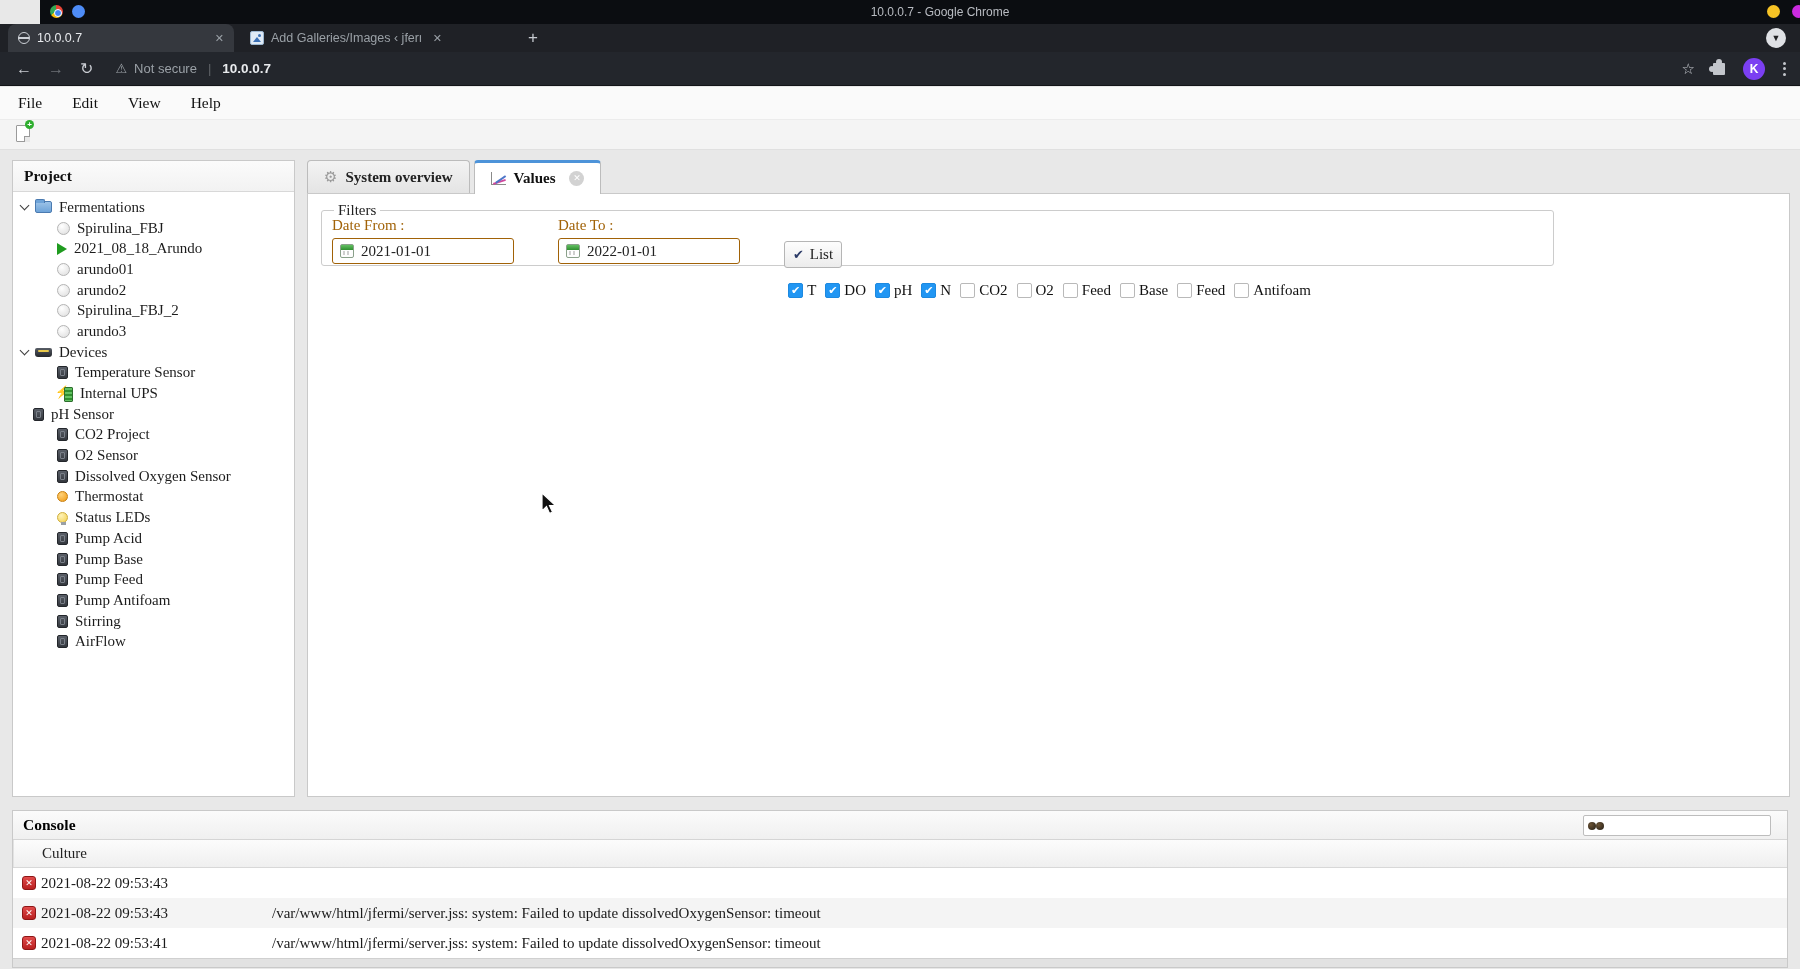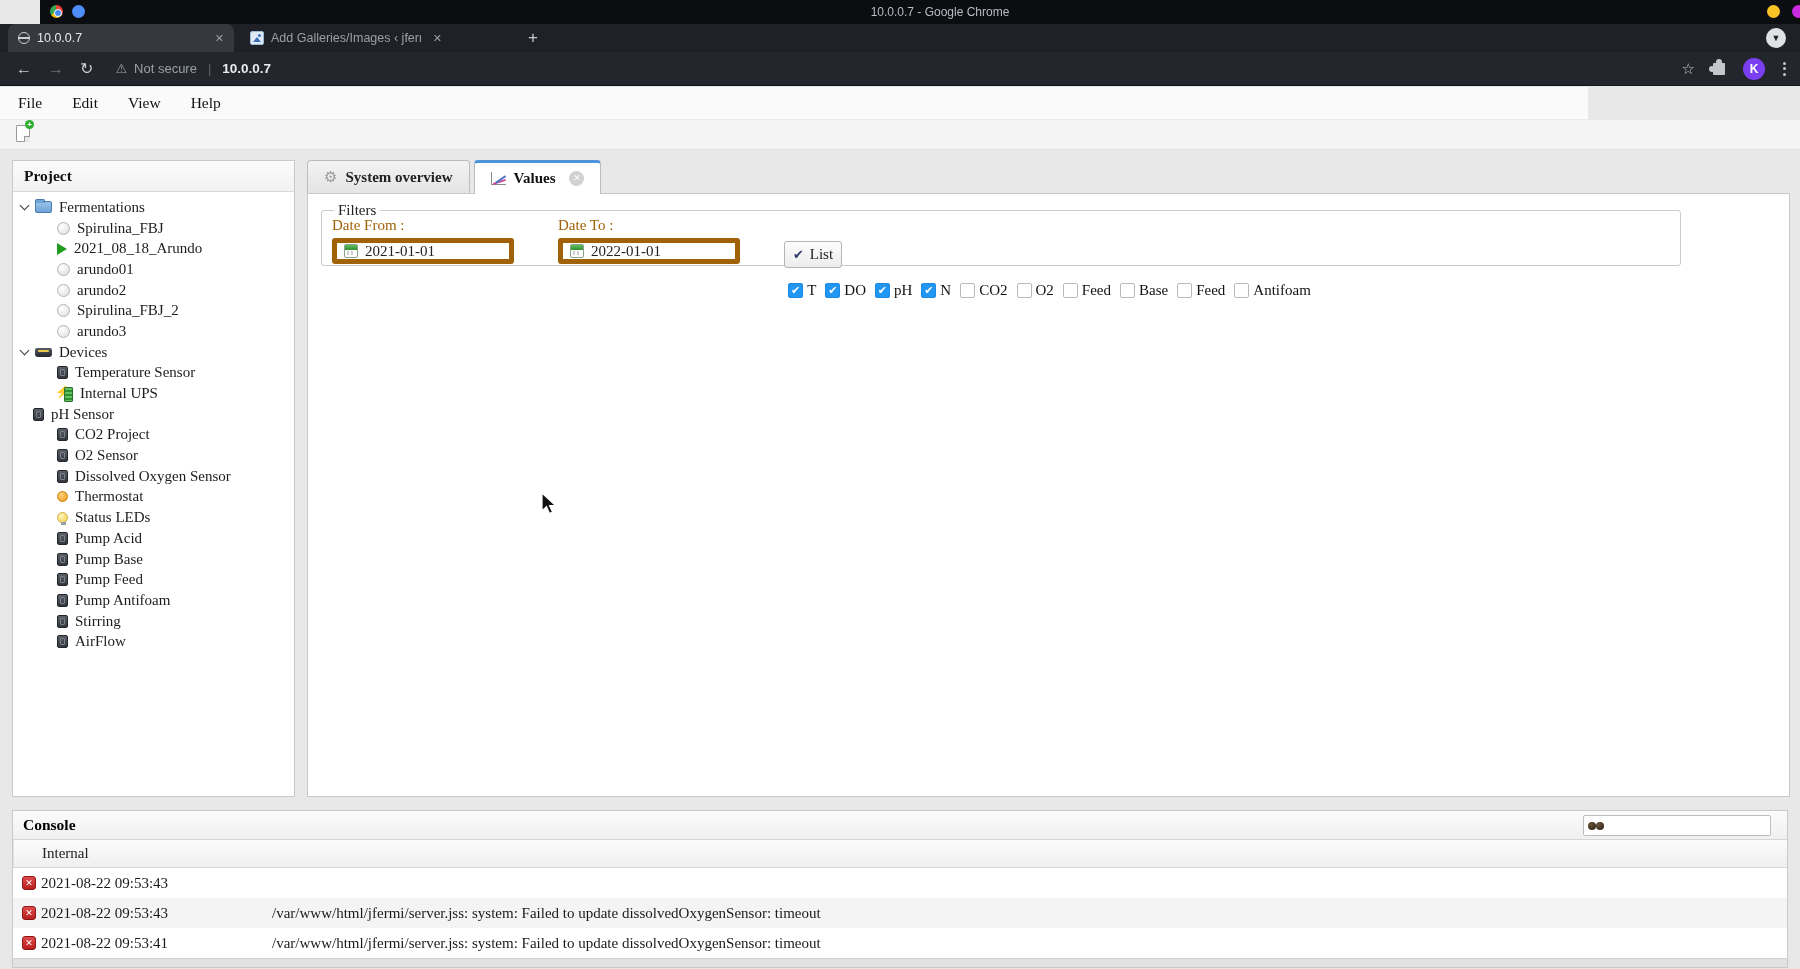--- a/index.html
+++ b/index.html
@@ -50,21 +50,21 @@
   .star { color:#c3c6cc; font-size:15px; }
   .puzzle { width:12px; height:12px; background:#c3c6cc; position:relative; border-radius:1px; }
   .puzzle::before { content:""; position:absolute; top:-4px; left:3px; width:6px; height:6px; border-radius:50%; background:#c3c6cc; }
   .puzzle::after { content:""; position:absolute; left:-4px; top:3px; width:6px; height:6px; border-radius:50%; background:#c3c6cc; }
   .avatar { width:22px; height:22px; border-radius:50%; background:#7b3ff2; color:#fff; font-size:12px;
             font-weight:bold; display:flex; align-items:center; justify-content:center; }
   .kebab { display:flex; flex-direction:column; gap:2.5px; }
   .kebab i { width:3px; height:3px; border-radius:50%; background:#c3c6cc; }
 
   
-  .menubar { position:absolute; left:0; top:87px; width:1588px; height:33px; background:#fafafa;
+  .menubar { position:absolute; left:0; top:87px; width:1800px; height:33px; background:#fafafa;
              border-bottom:1px solid #ececec; display:flex; align-items:center; }
   .menu-item { font-size:15.5px; color:#111; padding:0 15px; }
   .menu-item:first-child { padding-left:18px; }
   .pagebar { position:absolute; left:0; top:120px; width:1800px; height:30px; background:#f4f4f4;
              border-bottom:1px solid #e0e0e0; }
   .newdoc { position:absolute; left:16px; top:5px; width:14px; height:17px; background:#fff;
             border:1px solid #9a9a9a; border-radius:1px; }
   .newdoc::before { content:""; position:absolute; right:-1px; bottom:-1px; width:5px; height:5px;
             background:#e8e8e8; border-top:1px solid #9a9a9a; border-left:1px solid #9a9a9a; }
   .newdoc::after { content:"+"; position:absolute; right:-5px; top:-6px; width:9px; height:9px; background:#2fae2f;
@@ -107,26 +107,26 @@
   .gear { color:#9a9a9a; font-size:15px; font-family:"DejaVu Sans",sans-serif; }
   .chart-ic { width:15px; height:13px; position:relative; border-left:1.5px solid #8a8a8a; border-bottom:1.5px solid #8a8a8a; }
   .chart-ic::before { content:""; position:absolute; left:0; bottom:1px; width:13px; height:6px;
           border-bottom:2px solid #d0479c; transform:rotate(-18deg); }
   .chart-ic::after { content:""; position:absolute; left:1px; bottom:3px; width:12px; height:6px;
           border-bottom:2px solid #4d75c8; transform:rotate(-35deg); }
   .mtab-close { width:15px; height:15px; border-radius:50%; background:#d2d2d2; color:#fff;
           font:bold 9px/15px "DejaVu Sans",sans-serif; text-align:center; margin-left:6px; }
   .values-panel { left:307px; top:193px; width:1483px; height:604px; z-index:2; }
 
-  fieldset.filters { position:absolute; left:13px; top:8px; width:1360px; height:64px;
+  fieldset.filters { position:absolute; left:13px; top:8px; width:1233px; height:64px;
           border:1px solid #ccc; border-radius:3px; padding:0 10px; }
   fieldset.filters legend { font-size:15px; color:#222; padding:0 4px; margin-left:2px; }
   .fgroup { position:absolute; top:-2px; }
   .fgroup .flabel { font-size:15px; color:#a16207; margin-bottom:4px; }
-  .dinput { width:182px; height:26px; border:5px solid #a16207; border-radius:3px; background:#fff;
+  .dinput { width:182px; height:26px; border:1px solid #a16207; border-radius:3px; background:#fff;
           display:flex; align-items:center; padding-left:7px; gap:7px; font-size:15px; color:#222; }
   .cal { width:14px; height:14px; border:1px solid #8aa08a; border-radius:2px;
          background:linear-gradient(#fff,#fff) , #fff; position:relative; background:#fdfdfd; }
   .cal::before { content:""; position:absolute; left:0; top:0; right:0; height:5px; background:linear-gradient(#63c063,#2f8f2f); }
   .cal::after { content:""; position:absolute; left:2px; bottom:2px; right:2px; height:4px;
          background:repeating-linear-gradient(90deg,#cfcfcf 0 2px,#fff 2px 4px); }
   .list-btn { position:absolute; left:462px; top:22px; width:58px; height:27px; border:1px solid #b5b5b5;
          border-radius:3px; background:linear-gradient(#fdfdfd,#ececec); font-size:15px; color:#222;
          display:flex; align-items:center; justify-content:center; gap:6px; }
   .list-check { color:#2b3a67; font-size:13px; font-family:"DejaVu Sans",sans-serif; }
@@ -628,21 +628,21 @@
 
 <div class="panel console">
   <div class="console-hd">
     <span>Console</span>
     <span class="csearch">
       <span class="binoc"></span>
       <input value="" style="">
     </span>
   </div>
   <div class="cgrid-hd">
-    <div class="col-dt">Internal</div>
+    <div class="col-dt">Culture</div>
   </div>
   <div id="crows">
       <div class="crow">
         <span class="err-ic">✕</span>
         <span class="dt">2021-08-22 09:53:43</span>
       </div>
       <div class="crow alt">
         <span class="err-ic">✕</span>
         <span class="dt">2021-08-22 09:53:43</span>
         <span class="msg">/var/www/html/jfermi/server.jss: system: Failed to update dissolvedOxygenSensor: timeout</span>

